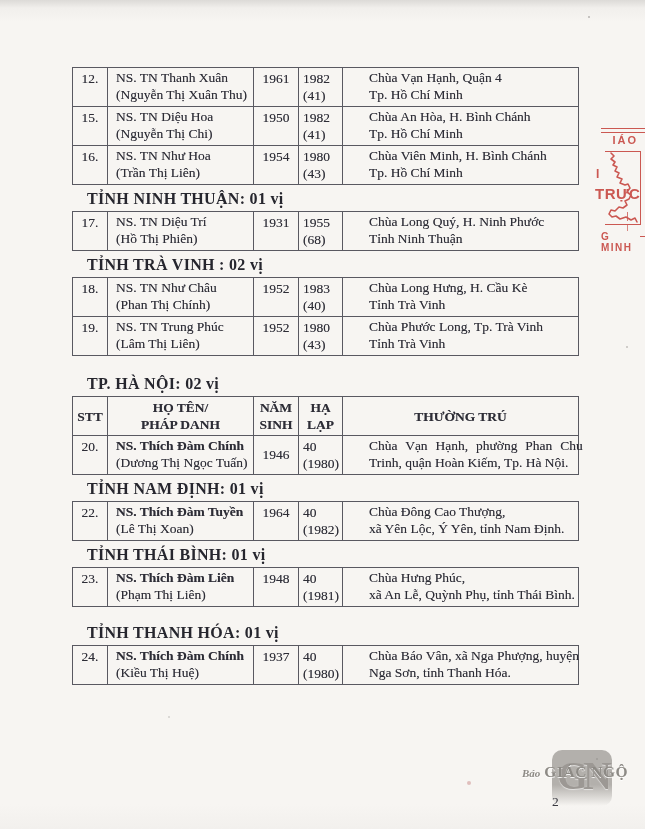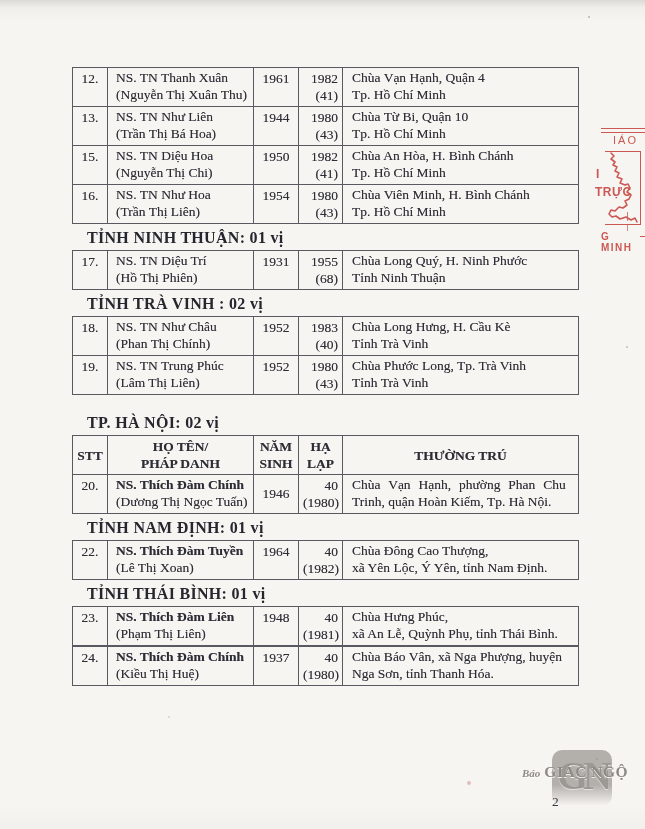--- a/index.html
+++ b/index.html
@@ -25,37 +25,37 @@
   td,th{
     border:1px solid #595961; font-size:13.5px; line-height:17px;
     vertical-align:top; padding:1px 4px 2px; color:#2d2d36;
     text-shadow:0 0 .4px rgba(45,45,60,.45);
   }
   th{ vertical-align:middle; text-align:center; font-weight:bold; padding:2px; }
   td.stt{ text-align:center; padding-top:2px; }
   td.name{ padding-left:8px; }
   td.birth{ text-align:center; padding-top:2px;font-family:Liberation Serif, serif; }
   td.birth.mid{ vertical-align:middle; padding-top:0; }
-  td.halap{ text-align:right; padding-top:2px; }
-  td.residence{ padding-left:9px; }
+  td.halap{ text-align:left; padding-top:2px; }
+  td.residence{ padding-left:26px; }
   .boldname .ln:first-child{ font-weight:bold; }
   .ln{ white-space:nowrap; overflow:visible; }
   .ln.spread{ word-spacing:4.5px; }
 
   
   .stamp{ position:absolute; right:0; top:127px; width:50px; height:124px;
           color:#c5433d; font-family:"Liberation Sans","DejaVu Sans",sans-serif; opacity:.88; }
   .stamp .s-line1{ position:absolute; top:1px; right:0; width:44px; border-top:1.6px solid #c5433d; }
   .stamp .s-line2{ position:absolute; top:5px; right:0; width:44px; border-top:1.2px solid #c5433d; }
-  .stamp .s-top-text{ position:absolute; top:7px; right:7px; font-weight:normal; font-size:11px; letter-spacing:2px;margin-left:8px; }
+  .stamp .s-top-text{ position:absolute; top:7px; right:7px; font-weight:bold; font-size:11px; letter-spacing:2px;margin-left:8px; }
   .stamp .s-box{ position:absolute; top:24px; right:4px; width:36px; height:74px;
                  border-top:1.6px solid #c5433d; border-bottom:1.6px solid #c5433d; border-right:1.6px solid #c5433d; }
   .stamp .s-map{ position:absolute; left:-4px; top:0; }
   .stamp .s-side-letter{ position:absolute; left:1px; top:40px; font-weight:bold; font-size:12px; }
-  .stamp .s-mid-text{ position:absolute; left:0px; top:58px; font-weight:bold; font-size:12px; letter-spacing:.5px; }
+  .stamp .s-mid-text{ position:absolute; left:0px; top:58px; font-weight:bold; font-size:15px; letter-spacing:.5px; }
   .stamp .s-tickA{ position:absolute; right:12px; top:60px; width:1.5px; height:9px; background:#c5433d; opacity:.8; }
   .stamp .s-tickB{ position:absolute; right:12px; top:72px; width:1.5px; height:7px; background:#c5433d; opacity:.7; }
   .stamp .s-bottom-text{ position:absolute; left:6px; top:104px; font-weight:bold; font-size:10px; letter-spacing:1.5px; }
   .stamp .s-line3{ position:absolute; top:109px; right:0; width:5px; border-top:1.4px solid #c5433d; }
 
   
   .wm{ position:absolute; left:520px; top:750px; width:125px; height:62px; }
   .wm-logo{ position:absolute; left:32px; top:0; width:60px; height:56px; border-radius:10px;
             background:linear-gradient(180deg,#b3b0ac 0 62%, rgba(179,176,172,0) 100%);
             display:flex; align-items:center; justify-content:center; }
@@ -98,36 +98,20 @@
               <td class="halap">
                 <div class="ln">1982</div>
                 <div class="ln">(41)</div>
               </td>
               <td class="residence">
                 <div class="ln">Chùa Vạn Hạnh, Quận 4</div>
                 <div class="ln">Tp. Hồ Chí Minh</div>
               </td>
             </tr>
             <tr>
-              <td class="stt">13.</td>
-              <td class="name">
-                <div class="ln">NS. TN Như Liên</div>
-                <div class="ln">(Trần Thị Bá Hoa)</div>
-              </td>
-              <td class="birth">1944</td>
-              <td class="halap">
-                <div class="ln">1980</div>
-                <div class="ln">(43)</div>
-              </td>
-              <td class="residence">
-                <div class="ln">Chùa Từ Bi, Quận 10</div>
-                <div class="ln">Tp. Hồ Chí Minh</div>
-              </td>
-            </tr>
-            <tr>
               <td class="stt">15.</td>
               <td class="name">
                 <div class="ln">NS. TN Diệu Hoa</div>
                 <div class="ln">(Nguyễn Thị Chi)</div>
               </td>
               <td class="birth">1950</td>
               <td class="halap">
                 <div class="ln">1982</div>
                 <div class="ln">(41)</div>
               </td>
@@ -323,20 +307,21 @@
                 <div class="ln">40</div>
                 <div class="ln">(1981)</div>
               </td>
               <td class="residence">
                 <div class="ln">Chùa Hưng Phúc,</div>
                 <div class="ln">xã An Lễ, Quỳnh Phụ, tỉnh Thái Bình.</div>
               </td>
             </tr>
           </tbody>
         </table>
+        <div class="section-heading">TỈNH THANH HÓA: 01 vị</div>
         <table class="roster">
           <colgroup>
             <col class="c-stt">
             <col class="c-name">
             <col class="c-birth">
             <col class="c-halap">
             <col class="c-res">
           </colgroup>
           <tbody>
             <tr>

